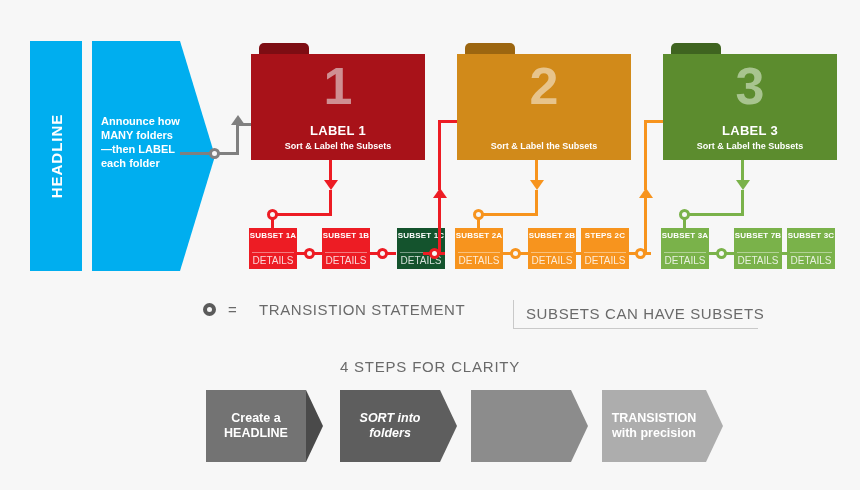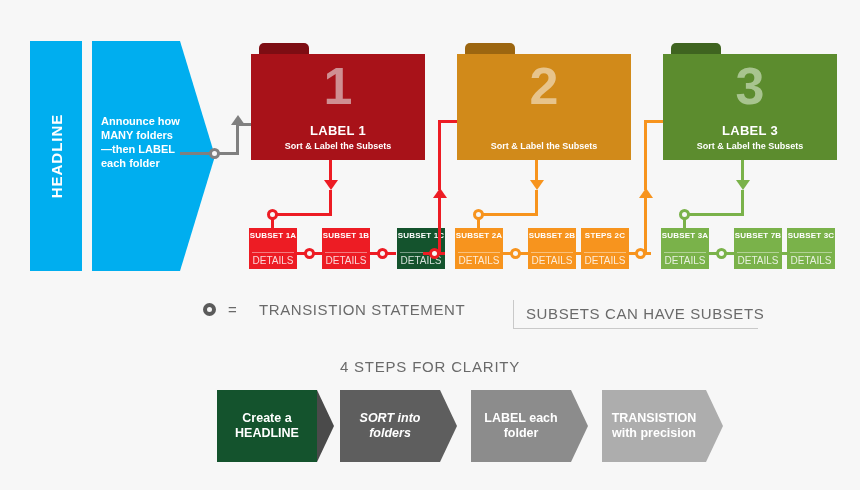--- a/index.html
+++ b/index.html
@@ -274,40 +274,36 @@
 
   <div class="abs legend-node"></div>
   <div class="abs legend-eq">=</div>
   <div class="abs legend-text">TRANSISTION STATEMENT</div>
   <div class="abs subbox">
     <span>SUBSETS CAN HAVE SUBSETS</span>
   </div>
 
   <div class="abs steps-title">4 STEPS FOR CLARITY</div>
 
-  <div class="abs step" style="left:217px;background:#14532d;">
+  <div class="abs step" style="left:206px;background:#737373;">
     <div class="chev" style="border-left:17px solid #4a4a4a;"></div>
     <div class="txt">
       <div>Create a</div>
       <div>HEADLINE</div>
     </div>
   </div>
   <div class="abs step" style="left:340px;background:#5e5e5e;font-style:italic;">
     <div class="chev" style="border-left:17px solid #5e5e5e;"></div>
     <div class="txt">
       <div>SORT into</div>
       <div>folders</div>
     </div>
   </div>
   <div class="abs step" style="left:471px;background:#8c8c8c;">
     <div class="chev" style="border-left:17px solid #8c8c8c;"></div>
-    <div class="txt">
-      <div>LABEL each</div>
-      <div>folder</div>
-    </div>
   </div>
   <div class="abs step" style="left:602px;width:104px;background:#adadad;">
     <div class="chev" style="left:104px;border-left:17px solid #adadad;"></div>
     <div class="txt">
       <div>TRANSISTION</div>
       <div>with precision</div>
     </div>
   </div>
 
 </div>

